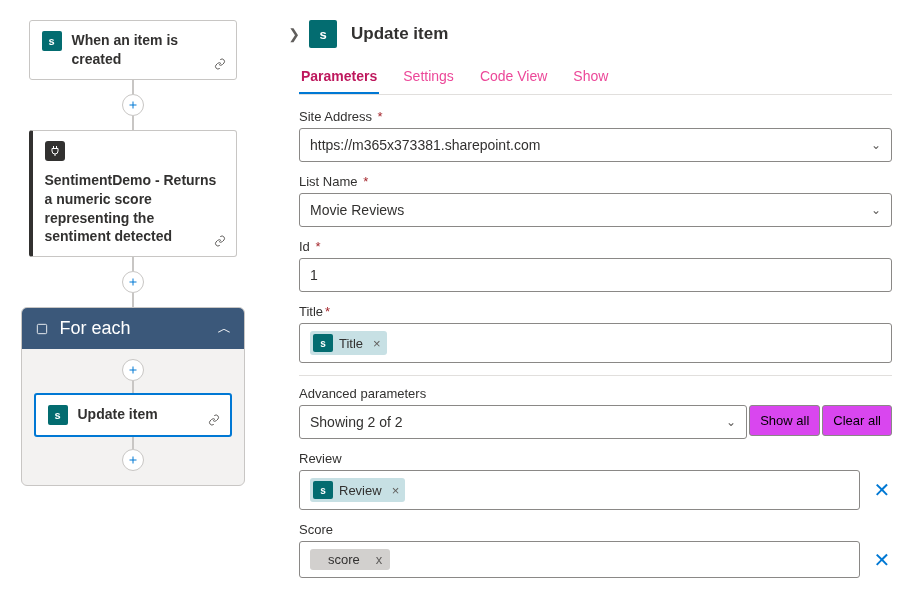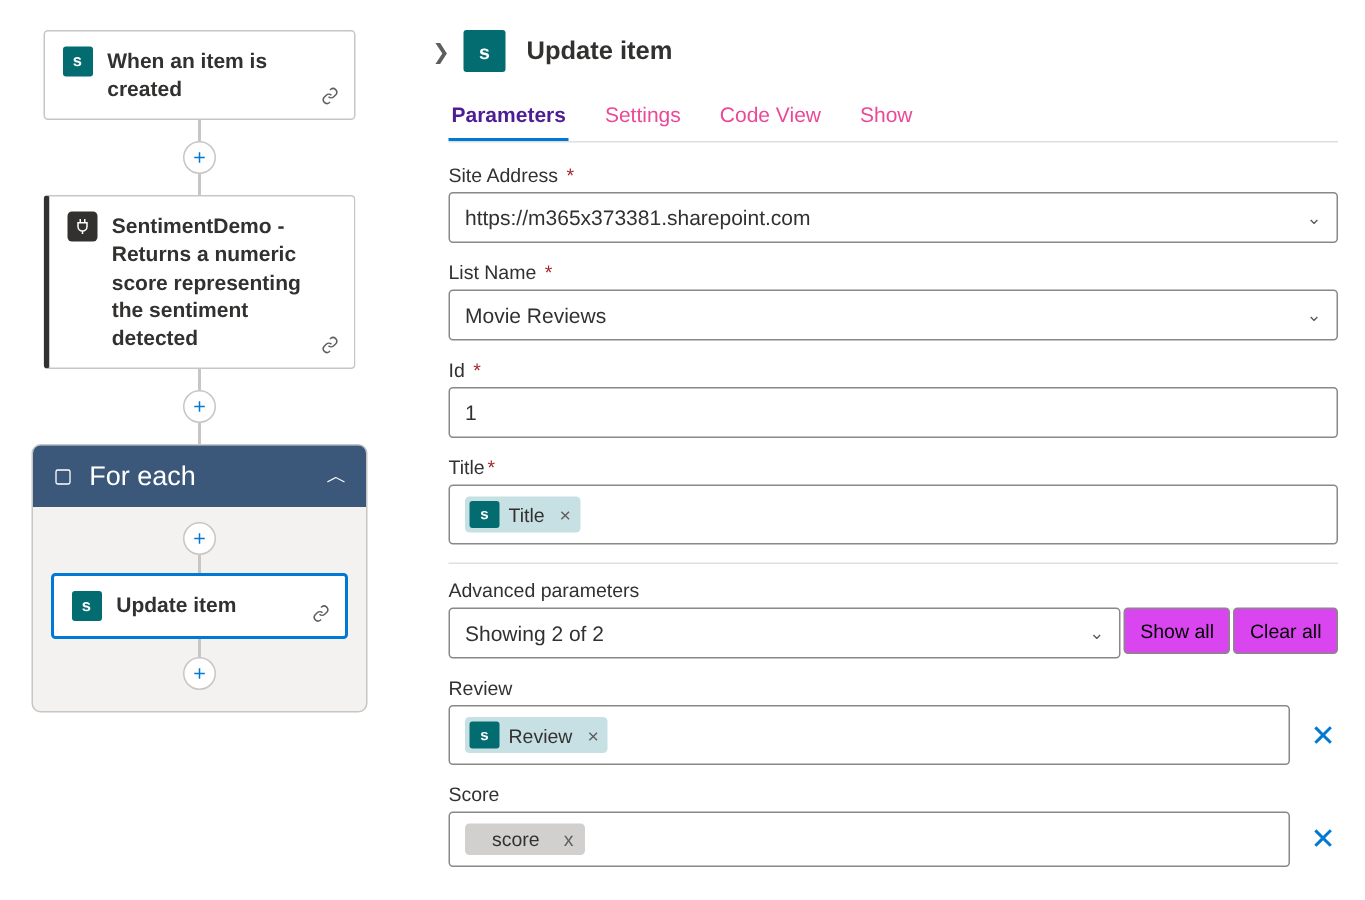--- a/index.html
+++ b/index.html
@@ -10,41 +10,41 @@
   .flow-card { background: #fff; border: 1px solid #c8c6c4; border-radius: 3px; padding: 10px 12px; display: flex; align-items: flex-start; gap: 10px; position: relative; width: 208px; margin: 0 auto; }
   .flow-card .label { font-size: 14px; font-weight: 600; line-height: 1.35; }
   .flow-card .link-icon { position: absolute; bottom: 6px; right: 10px; color: #605e5c; font-size: 12px; }
   .sp-icon { width: 20px; height: 20px; min-width:20px; background: #036c70; border-radius: 2px; display: inline-flex; align-items: center; justify-content: center; color: #fff; font-size: 11px; font-weight: 600; }
   .plug-icon { width: 20px; height: 20px; min-width:20px; background: #323130; border-radius: 3px; display: inline-flex; align-items: center; justify-content: center; color:#fff; }
   .plug-icon svg { width:12px; height:12px; }
   .connector-line { width: 2px; height: 14px; background: #c8c6c4; margin: 0 auto; }
   .add-btn-row { display:flex; justify-content:center; }
   .add-btn { width: 22px; height: 22px; border: 1px solid #c8c6c4; border-radius: 50%; background: #fff; display: flex; align-items: center; justify-content: center; cursor: pointer; }
   .add-btn svg { width: 12px; height: 12px; stroke: #0078d4; }
-  .sentiment-card { border-left: 4px solid #323130; }
+  .sentiment-card { border-left: 4px solid #323130; flex-direction: column; }
   .foreach-block { width: 224px; margin: 0 auto; border: 1px solid #c8c6c4; border-radius: 6px; background: #f3f2f1; overflow:visible; }
   .foreach-header { background: #3b587a; color: #fff; padding: 10px 12px; display: flex; align-items: center; gap: 10px; border-radius: 5px 5px 0 0; }
   .foreach-header .fe-title { font-weight: 400; font-size: 18px; flex:1; }
   .foreach-header .chev { font-size: 14px; }
   .loop-icon { width:16px; height:16px; display:inline-flex; align-items:center; justify-content:center; }
   .loop-icon svg { width:14px; height:14px; stroke:#fff; fill:none; stroke-width:1.5;}
   .foreach-body { padding: 10px 8px 14px; display:flex; flex-direction:column; align-items:center; }
   .update-card { border: 2px solid #0078d4; width: 198px; }
   .foreach-body .connector-line { height:12px; }
   
   
   .details { flex: 1; padding: 18px 18px 0 4px; overflow:hidden; }
   .details-header { display: flex; align-items: center; gap: 6px; margin-left: 16px; margin-bottom: 10px; }
   .details-header .chev-r { width:18px; height:32px; display:flex; align-items:center; justify-content:center; color:#605e5c; cursor:pointer; font-size:14px;}
   .details-header .sp-icon { width:28px; height:28px; font-size:13px; }
   .details-header .title { font-size: 17px; font-weight: 600; margin-left: 8px; }
   .details-inner { padding-left: 30px; }
   .tabs { display: flex; gap: 22px; border-bottom: 1px solid #e1dfdd; margin-bottom: 14px; }
   .tab { padding: 8px 2px; font-size: 14px; color: #ec4899; cursor: pointer; border-bottom: 2px solid transparent; }
-  .tab.active { color: #4c1d95; font-weight: 600; border-bottom-color: #0078d4; }
+  .tab.active { color: #be185d; font-weight: 600; border-bottom-color: #0078d4; }
   .field { margin-bottom: 12px; }
   .field-label { font-size: 13px; color: #323130; margin-bottom: 4px; display:block; }
   .req { color: #a4262c; margin-left: 2px; }
   .input-box { width: 100%; border: 1px solid #8a8886; border-radius: 3px; padding: 7px 10px; font-size: 14px; background: #fff; display: flex; align-items: center; justify-content: space-between; min-height: 34px; }
   .input-box.dropdown { cursor: pointer; }
   .chev-down { color: #605e5c; font-size: 12px; }
   .token-row { display:flex; align-items:center; }
   .token { display: inline-flex; align-items: center; gap: 6px; background: #c7e0e4; border-radius: 3px; padding: 3px 6px 3px 3px; font-size: 13px; }
   .token .sp-icon { width:18px; height:18px; font-size:10px; }
   .token .x { color: #605e5c; font-size: 13px; margin-left: 4px; cursor:pointer; }

